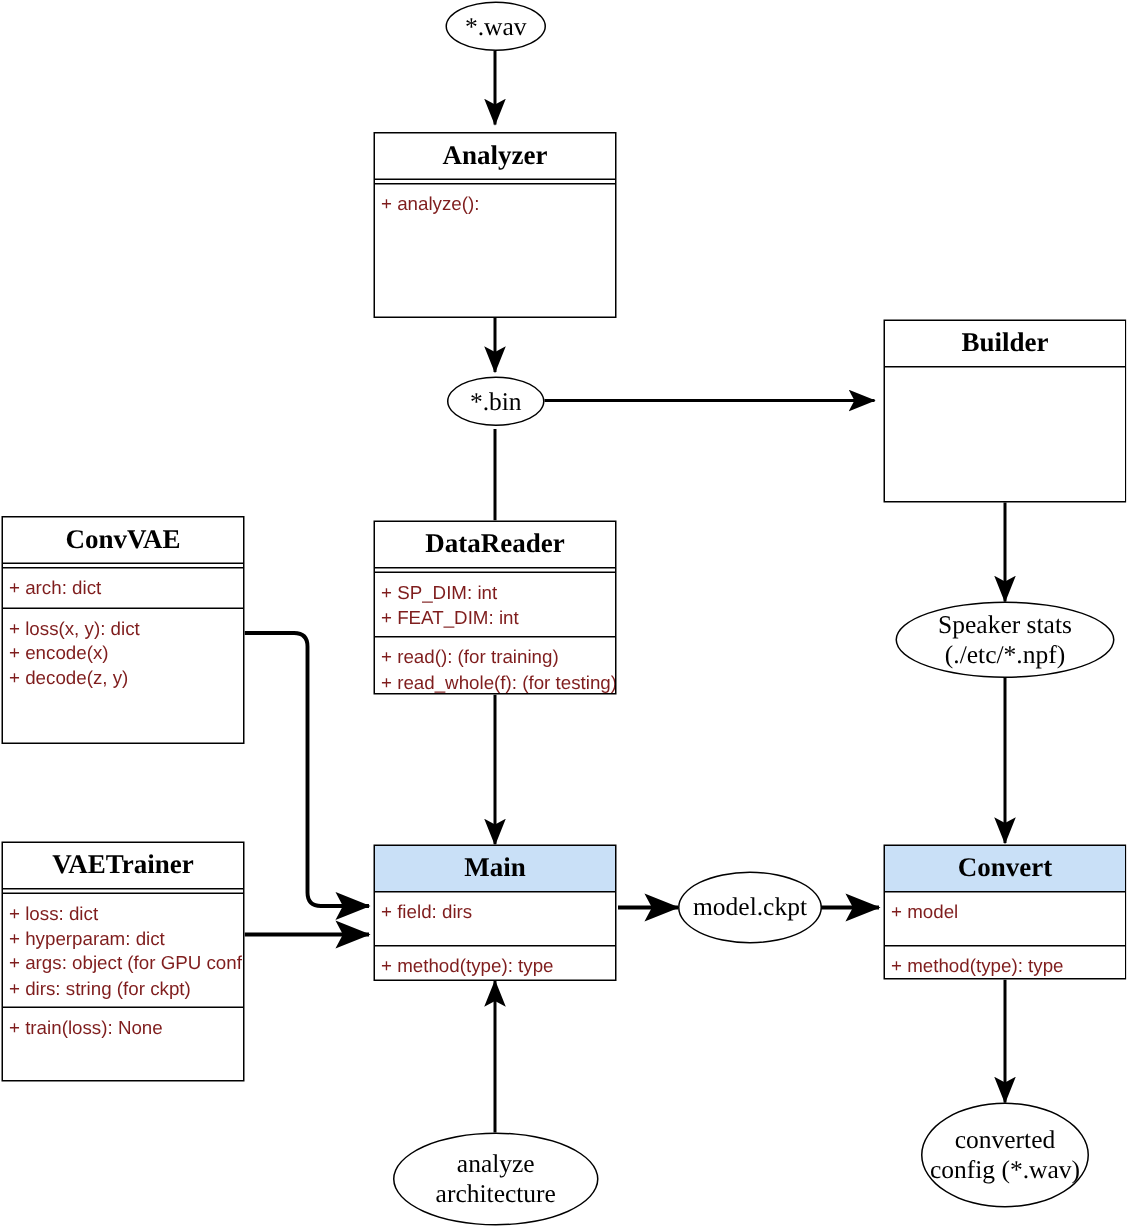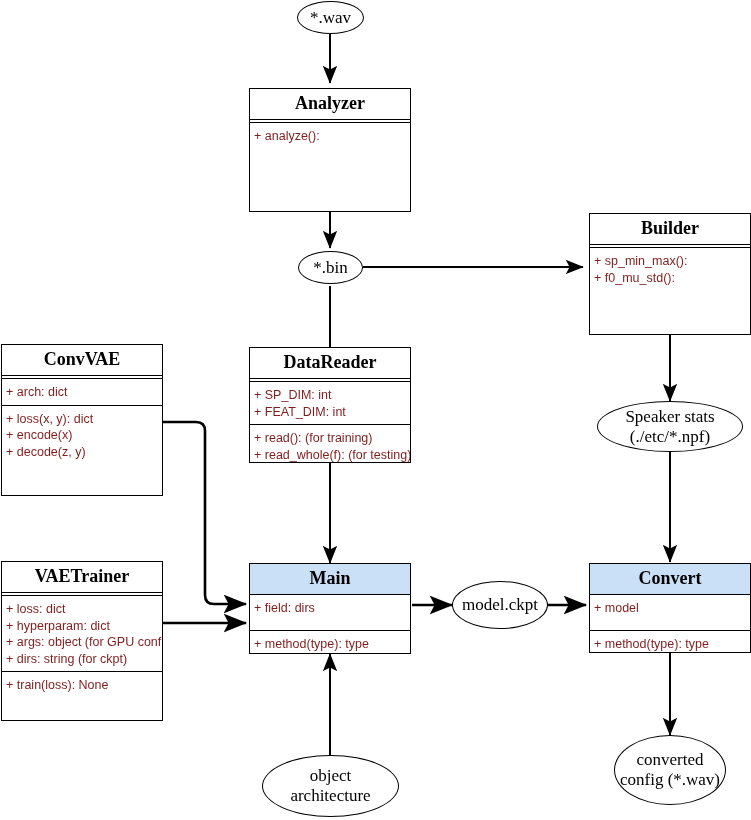--- a/index.html
+++ b/index.html
@@ -156,24 +156,20 @@
     </div>
   </div>
 
   <div class="ell clip" style="left:298px; top:251px; width:65px; height:33px;">
     <div class="etxt">*.bin</div>
   </div>
 
   <div class="uml" style="left:589px; top:197px; width:162px; height:122px;margin-top:16px;">
     <div class="title">Builder</div>
     <div class="hdrsep"></div>
-    <div class="compart" style="height:84px;">
-      <div class="row">+ sp_min_max():</div>
-      <div class="row">+ f0_mu_std():</div>
-    </div>
   </div>
 
   <div class="ell clip" style="left:597px; top:401px; width:146px; height:51px;">
     <div class="etxt">
       <span>Speaker stats</span><br>
       <span>(./etc/*.npf)</span>
     </div>
   </div>
 
   <div class="uml" style="left:249px; top:347px; width:162px; height:116px;">
@@ -235,21 +231,21 @@
     <div class="compart" style="height:26px;">
       <div class="row">+ model</div>
     </div>
     <div class="compart" style="height:27px;">
       <div class="row">+ method(type): type</div>
     </div>
   </div>
 
   <div class="ell clip" style="left:262px; top:755px; width:137px; height:62px;">
     <div class="etxt">
-      <span>object</span><br>
+      <span>analyze</span><br>
       <span>architecture</span>
     </div>
   </div>
 
   <div class="ell clip" style="left:614px; top:735px; width:112px; height:70px;">
     <div class="etxt">
       <span>converted</span><br>
       <span>config (*.wav)</span>
     </div>
   </div>

